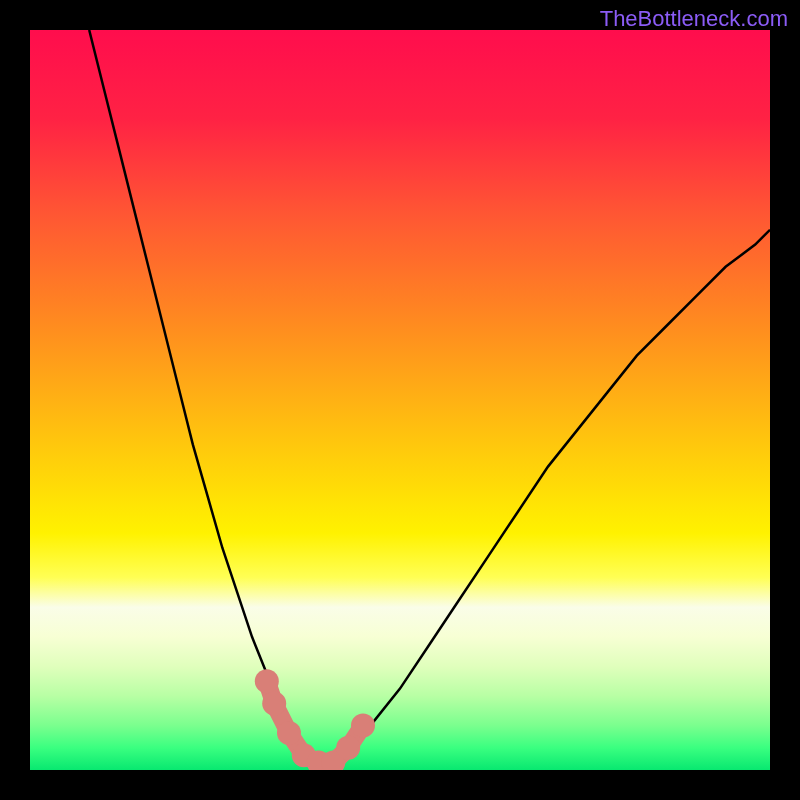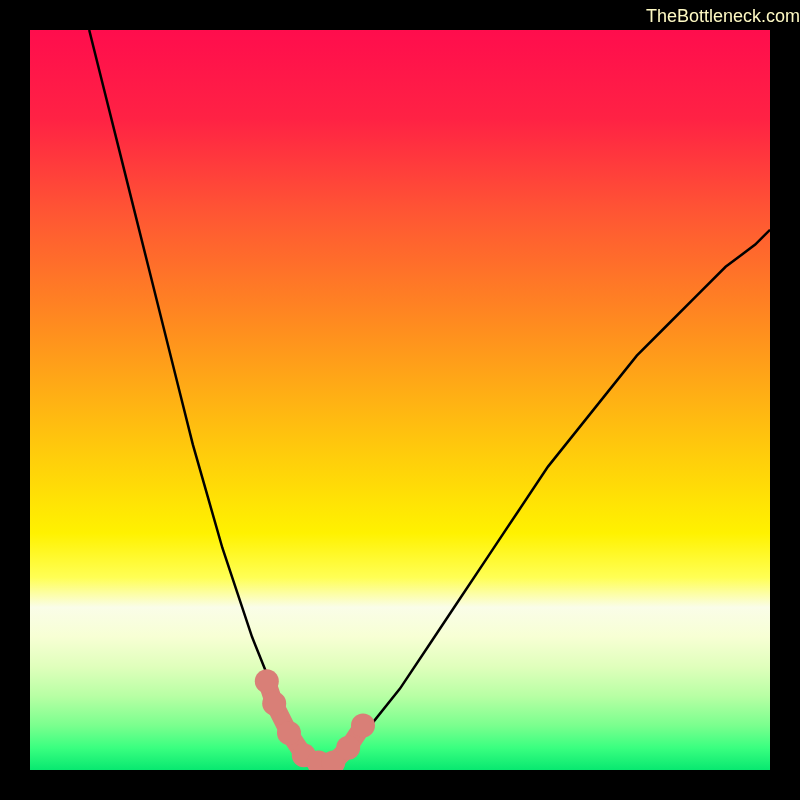--- a/index.html
+++ b/index.html
@@ -7,23 +7,23 @@
     width: 800px;
     height: 800px;
     background: #000;
     font-family: Arial, sans-serif;
     position: relative;
     overflow: hidden;
   }
   .attribution {
     position: absolute;
     top: 6px;
-    right: 0;
-    color: #fef9c3;
-    font-size: 18px;
+    right: 12px;
+    color: #8b5cf6;
+    font-size: 22px;
     font-weight: normal;
     z-index: 10;
   }
   .plot-area {
     position: absolute;
     left: 30px;
     top: 30px;
     width: 740px;
     height: 740px;
   }

